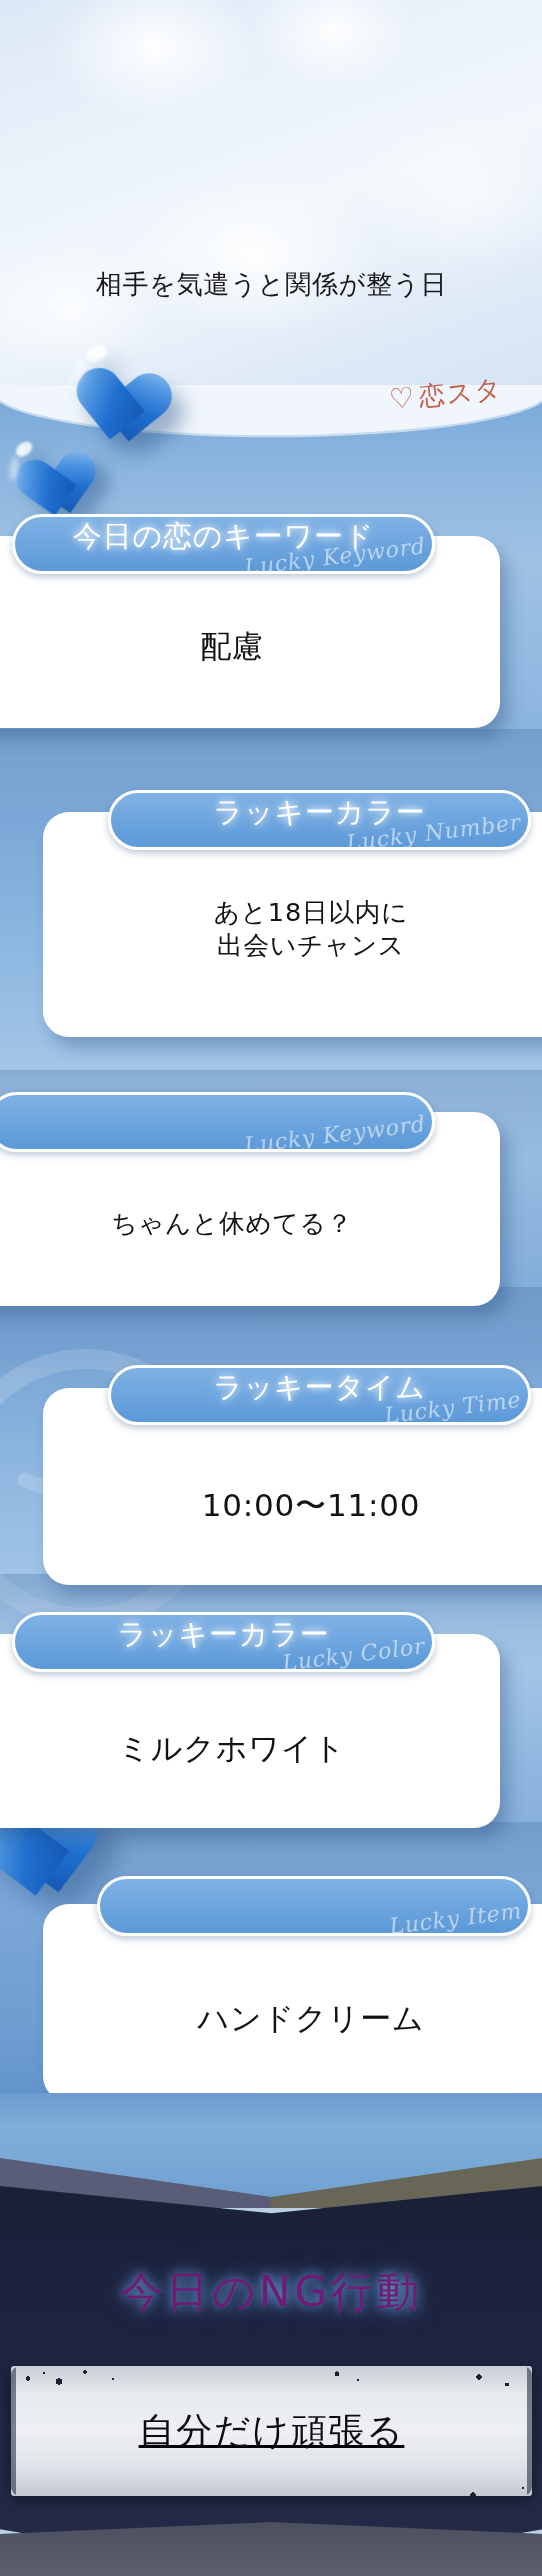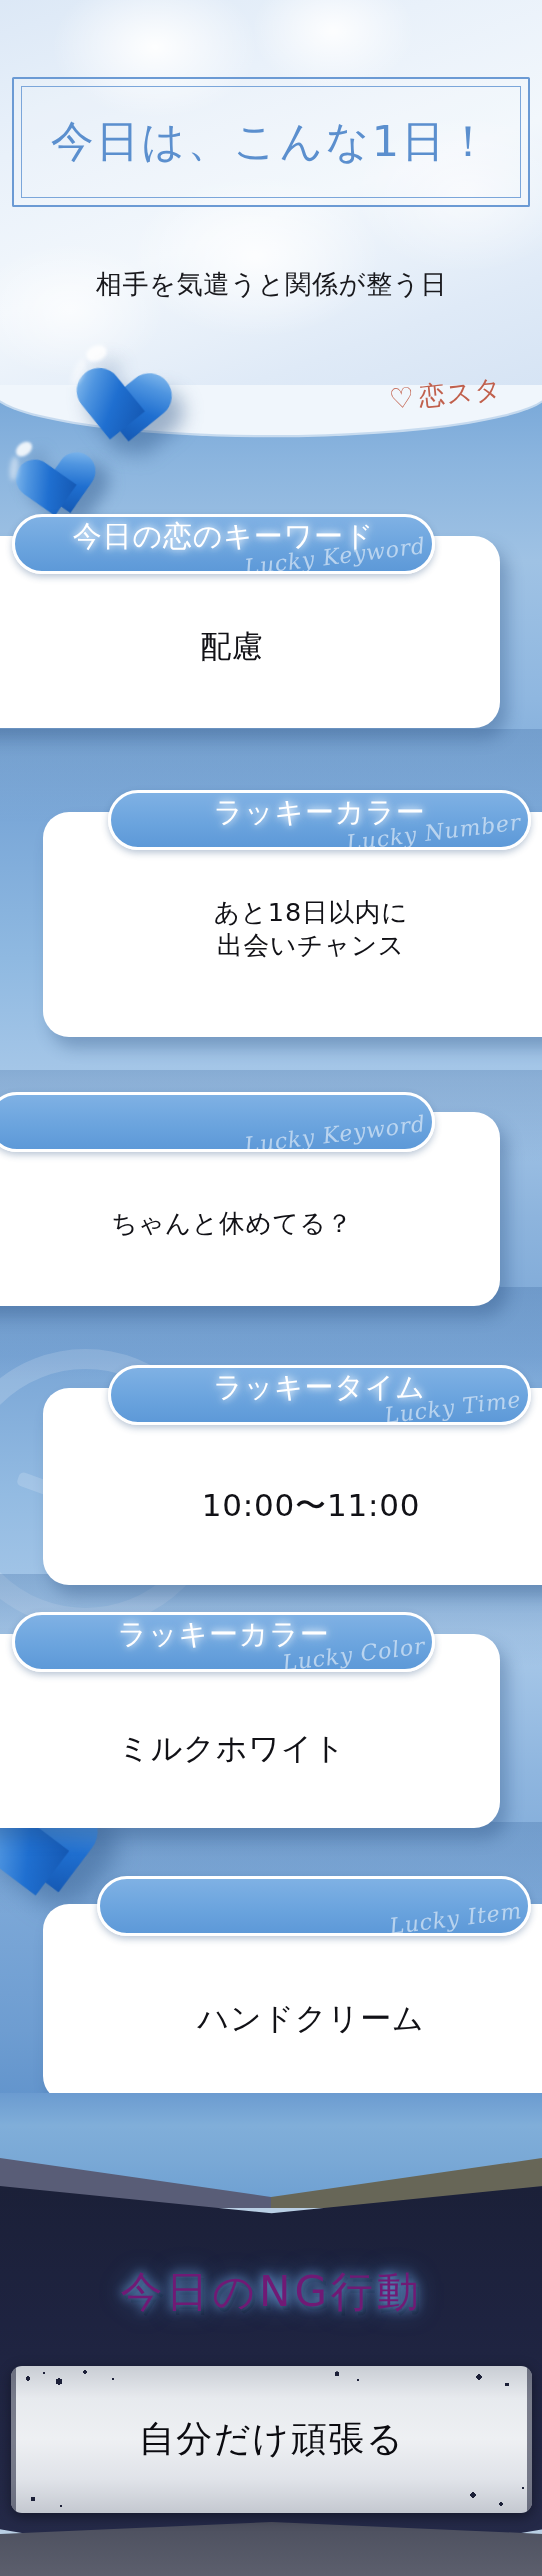--- a/index.html
+++ b/index.html
@@ -159,26 +159,27 @@
   }
   .card-val.small { font-size:25.6px; }
 
   
   .ng-title {
     position:absolute; left:0; right:0; top:2264px; text-align:center;
     font-size:42px; letter-spacing:3.9px; color:#701a75; white-space:nowrap;
     text-shadow:0 0 11px rgba(130,190,255,.95), 0 0 23px rgba(90,160,235,.7), 3.1px 3.9px 0 rgba(20,28,52,.85);
   }
   .ng-box {
-    position:absolute; left:11px; top:2366px; width:521px; height:147px;
-    border-radius:11px;
+    position:absolute; left:11px; top:2366px; width:521px; height:130px;
+    border-radius:3px;
     background:linear-gradient(180deg,#c9cdd4 0%,#e7eaee 22%,#eef0f3 50%,#dfe2e8 78%,#c4c8d0 100%);
     box-shadow:0 3.9px 12.4px rgba(0,0,0,.4);
     display:flex; align-items:center; justify-content:center;
     overflow:hidden;
+    text-decoration:underline;
   }
   .ng-box:before {
     content:""; position:absolute; inset:0; pointer-events:none; border-radius:9.3px;
     background:
       radial-gradient(circle 3.9px at 17px 12.4px, #1c2038 60%, transparent 61%),
       radial-gradient(circle 2.3px at 33px 7px, #1c2038 60%, transparent 61%),
       radial-gradient(circle 5.4px at 48px 15.5px, #1c2038 60%, transparent 61%),
       radial-gradient(circle 3.1px at 74px 6.2px, #1c2038 60%, transparent 61%),
       radial-gradient(circle 2.3px at 102px 13px, #1c2038 60%, transparent 61%),
       radial-gradient(circle 3.9px at 326px 7.8px, #1c2038 60%, transparent 61%),
@@ -203,24 +204,20 @@
   <div class="sky"></div>
   <div class="body-blue"></div>
   <div class="wave-top"></div>
   <div class="clockmark"></div>
   <div class="soft-band" style="top:729px;height:93px;"></div>
   <div class="soft-band" style="top:1070px;height:93px;"></div>
   <div class="soft-band" style="top:1287px;height:93px;"></div>
   <div class="soft-band" style="top:1574px;height:93px;"></div>
   <div class="soft-band" style="top:1822px;height:93px;"></div>
 
-  <div class="title-outer">
-    <div class="title-inner"></div>
-    <div class="title-text">今日は、こんな1日！</div>
-  </div>
   <div class="subtitle">相手を気遣うと関係が整う日</div>
 
   <div class="logo">
     <span class="hrt">♡</span><span>恋スタ</span>
   </div>
 
   <div class="heart" style="left:4.7px;top:436px;transform:rotate(-10deg) scale(1.05);">
       <i></i>
       <b></b>
       <s></s>

